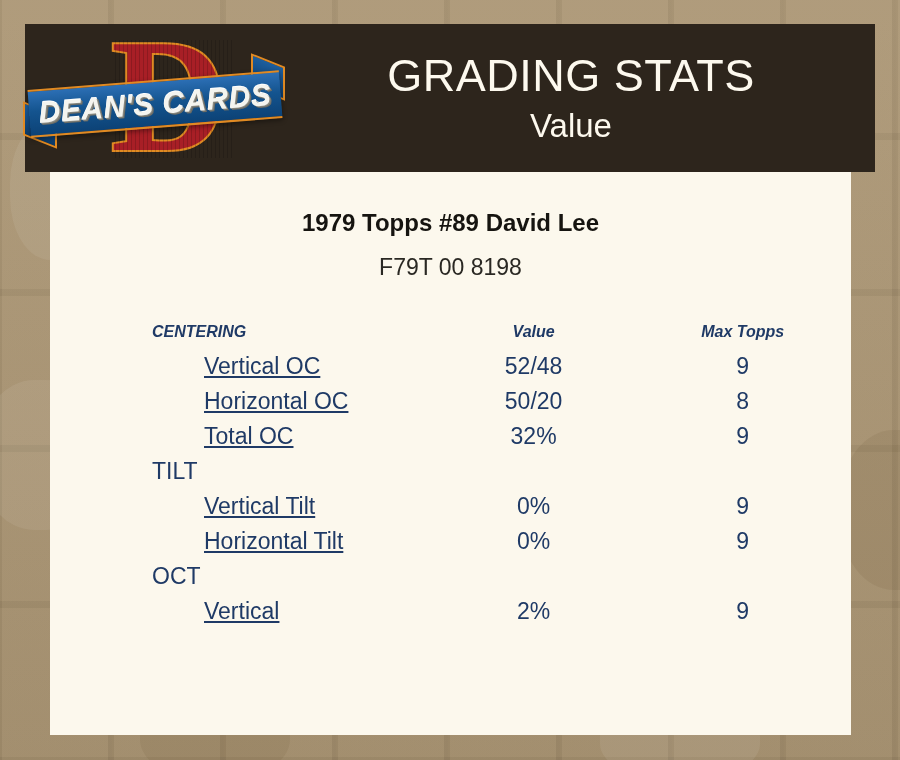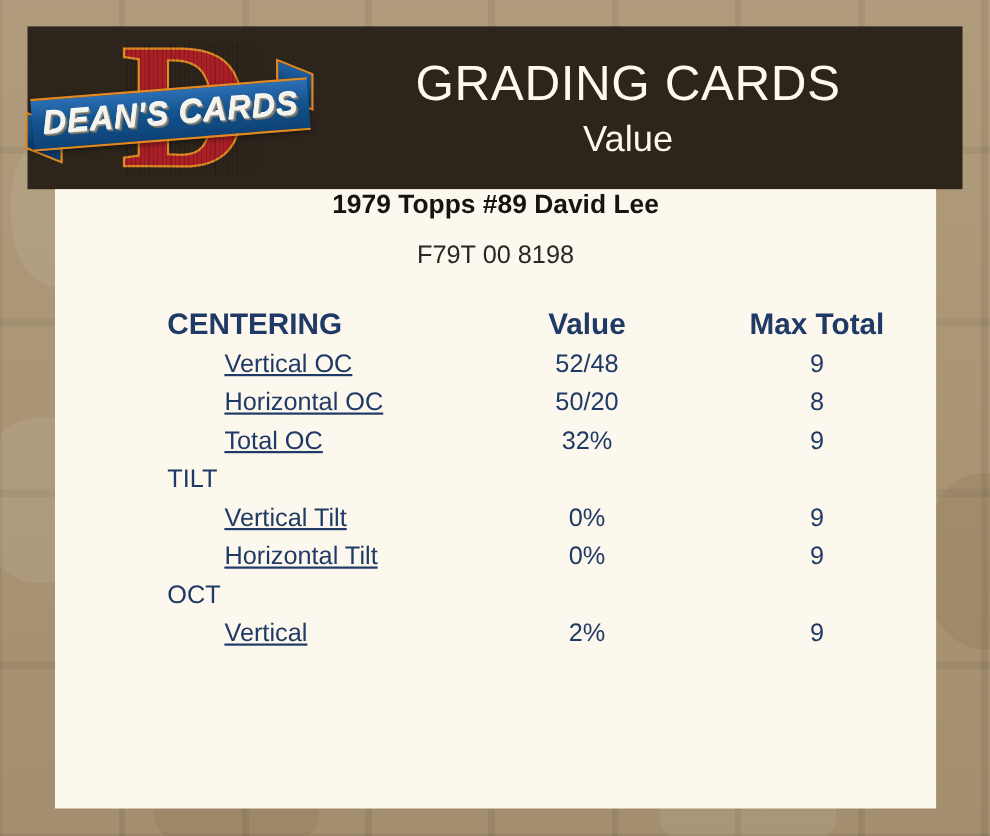--- a/index.html
+++ b/index.html
@@ -157,20 +157,21 @@
 
   
   #content-panel {
     position: absolute;
     left: 50px;
     top: 172px;
     width: 801px;
     height: 563px;
     background: #fcf8ed;
     z-index: 5;
+    padding-top: 36px;
   }
 
   #card-title {
     text-align: center;
     font-size: 24px;
     font-weight: bold;
     color: #161410;
     line-height: 30px;
   }
   #card-serial {
@@ -196,22 +197,23 @@
     vertical-align: middle;
     font-size: 23px;
     font-weight: normal;
   }
   .col-label { width: 380px; text-align: left; padding-left: 102px !important; }
   .col-value { width: 200px; text-align: center; }
   .col-grade { width: 215px; text-align: center; }
 
   #stats-table thead th {
     font-weight: bold;
-    font-size: 27px;
+    font-size: 16px;
     color: #1f3a66;
+    font-style: italic;
   }
   #stats-table thead th.col-label { padding-left: 102px !important; }
 
   tr.section-row td.col-label {
     font-weight: bold;
     padding-left: 102px !important;
   }
   tr.data-row td.col-label {
     padding-left: 154px !important;
     text-decoration: underline;
@@ -238,37 +240,37 @@
       <div class="logo-d">D</div>
       <div class="logo-d-stripes"></div>
     </div>
 
     <div class="ribbon">
       <span class="ribbon-text">DEAN'S CARDS</span>
     </div>
   </div>
 
   <div id="header-titles">
-    <div id="header-title">GRADING CARDS</div>
+    <div id="header-title">GRADING STATS</div>
     <div id="header-subtitle">Value</div>
   </div>
 
 </div>
 
 <div id="content-panel">
 
   <div id="card-title">1979 Topps #89 David Lee</div>
   <div id="card-serial">F79T 00 8198</div>
 
   <table id="stats-table">
     <thead>
       <tr>
         <th class="col-label">CENTERING</th>
         <th class="col-value">Value</th>
-        <th class="col-grade">Max Total</th>
+        <th class="col-grade">Max Topps</th>
       </tr>
     </thead>
     <tbody id="stats-table-body">
         <tr class="data-row">
           <td class="col-label">Vertical OC</td>
           <td class="col-value">52/48</td>
           <td class="col-grade">9</td>
         </tr>
         <tr class="data-row">
           <td class="col-label">Horizontal OC</td>

